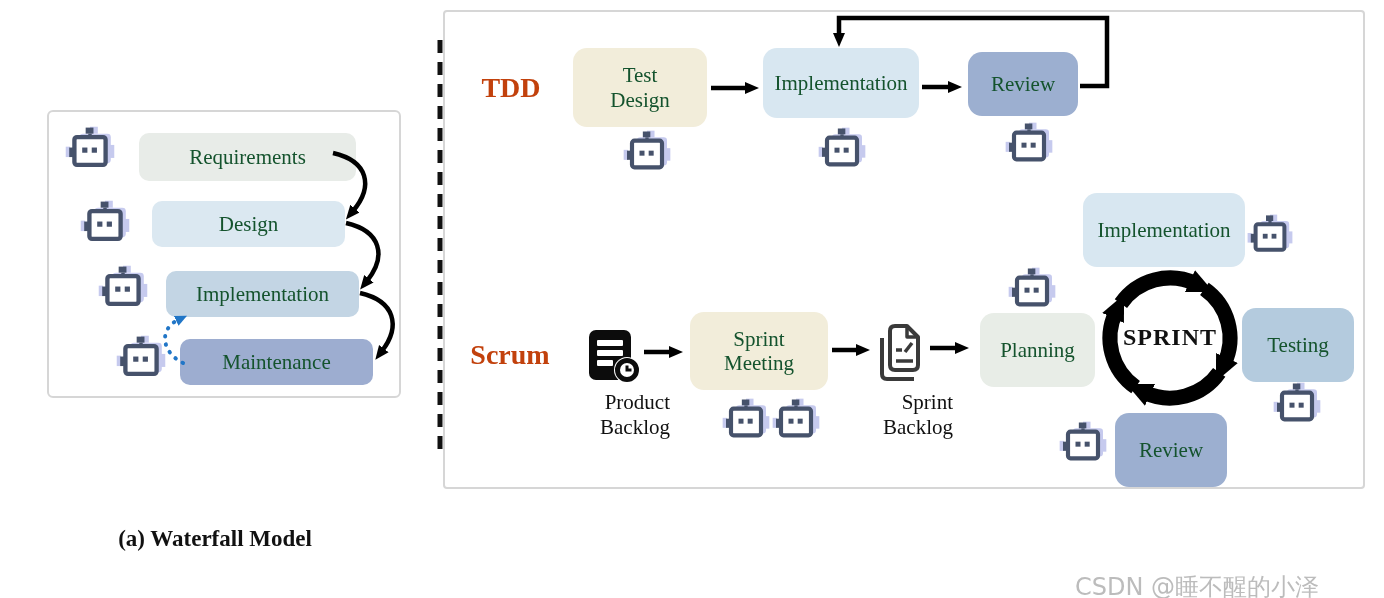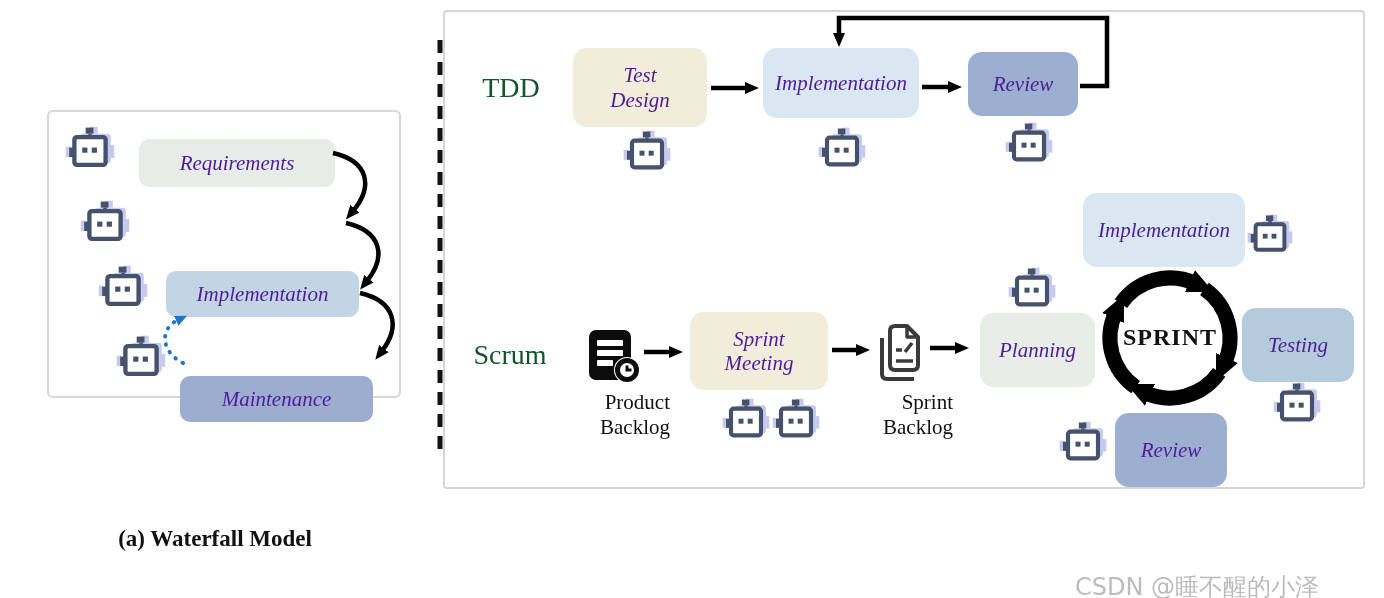--- a/index.html
+++ b/index.html
@@ -1,23 +1,23 @@
 <!DOCTYPE html>
 <html><head>
 <meta charset="utf-8">
 <style>
   html,body{margin:0;padding:0;background:#fff;}
   #canvas{position:relative;width:1384px;height:598px;background:#fff;overflow:hidden;
           font-family:"Liberation Serif","DejaVu Serif",serif;}
   .abs{position:absolute;}
   .panel-border{border:2px solid #d6d6d6;background:#fff;}
   .stage-box{display:flex;align-items:center;justify-content:center;text-align:center;
-             border-radius:10px;font-size:21px;color:#4c1d95;line-height:1.15;font-style:italic;}
+             border-radius:10px;font-size:21px;color:#14532d;line-height:1.15;}
   .rad14{border-radius:14px;}
-  .row-label{font-weight:normal;font-size:28px;color:#14532d;text-align:center;}
+  .row-label{font-weight:bold;font-size:28px;color:#c2410c;text-align:center;}
   .icon-label{font-size:21px;color:#111;text-align:right;line-height:1.2;}
   .panel-caption{font-weight:bold;font-size:23px;color:#111;text-align:center;}
   .fig-caption{width:1384px;text-align:center;font-size:28px;color:#111;}
   .watermark{font-family:"DejaVu Sans","Liberation Sans",sans-serif;font-size:24px;
              color:#bcbcbc;white-space:nowrap;}
   .sprint-word{font-weight:bold;font-size:24px;letter-spacing:1px;color:#111;
                text-align:center;}
   svg.overlay{position:absolute;left:0;top:0;pointer-events:none;}
   .robot{position:absolute;}
 </style>
@@ -38,27 +38,30 @@
         <rect x="12" y="14" width="36" height="32" rx="3" fill="#ffffff" stroke="#46526b" stroke-width="5"></rect>
         <rect x="6" y="26" width="5" height="11" fill="#46526b"></rect>
         <rect x="21" y="26" width="6" height="6" fill="#46526b"></rect>
         <rect x="32" y="26" width="6" height="6" fill="#46526b"></rect>
       </symbol>
     </defs>
   </svg>
 
   <div class="abs panel-border" style="left:47px;top:110px;width:350px;height:284px;border-radius:6px;"></div>
 
-  <div class="abs stage-box" style="left:139px;top:139px;width:196px;height:48px;background:#e8ece8;">
+  <div class="abs stage-box" style="left:139px;top:133px;width:217px;height:48px;background:#e8ece8;">
     <span>Requirements</span>
+  </div>
+  <div class="abs stage-box" style="left:152px;top:201px;width:193px;height:46px;background:#dbe8f1;">
+    <span>Design</span>
   </div>
   <div class="abs stage-box" style="left:166px;top:271px;width:193px;height:46px;background:#c3d5e4;">
     <span>Implementation</span>
   </div>
-  <div class="abs stage-box" style="left:180px;top:339px;width:193px;height:46px;background:#9dadd0;margin-top:37px;">
+  <div class="abs stage-box" style="left:180px;top:339px;width:193px;height:46px;background:#9dadd0;">
     <span>Maintenance</span>
   </div>
 
   <svg class="robot" style="left:64px;top:125px" width="52" height="52">
       <use href="#robot"></use>
     </svg>
   <svg class="robot" style="left:79px;top:199px" width="52" height="52">
       <use href="#robot"></use>
     </svg>
   <svg class="robot" style="left:97px;top:264px" width="52" height="52">

